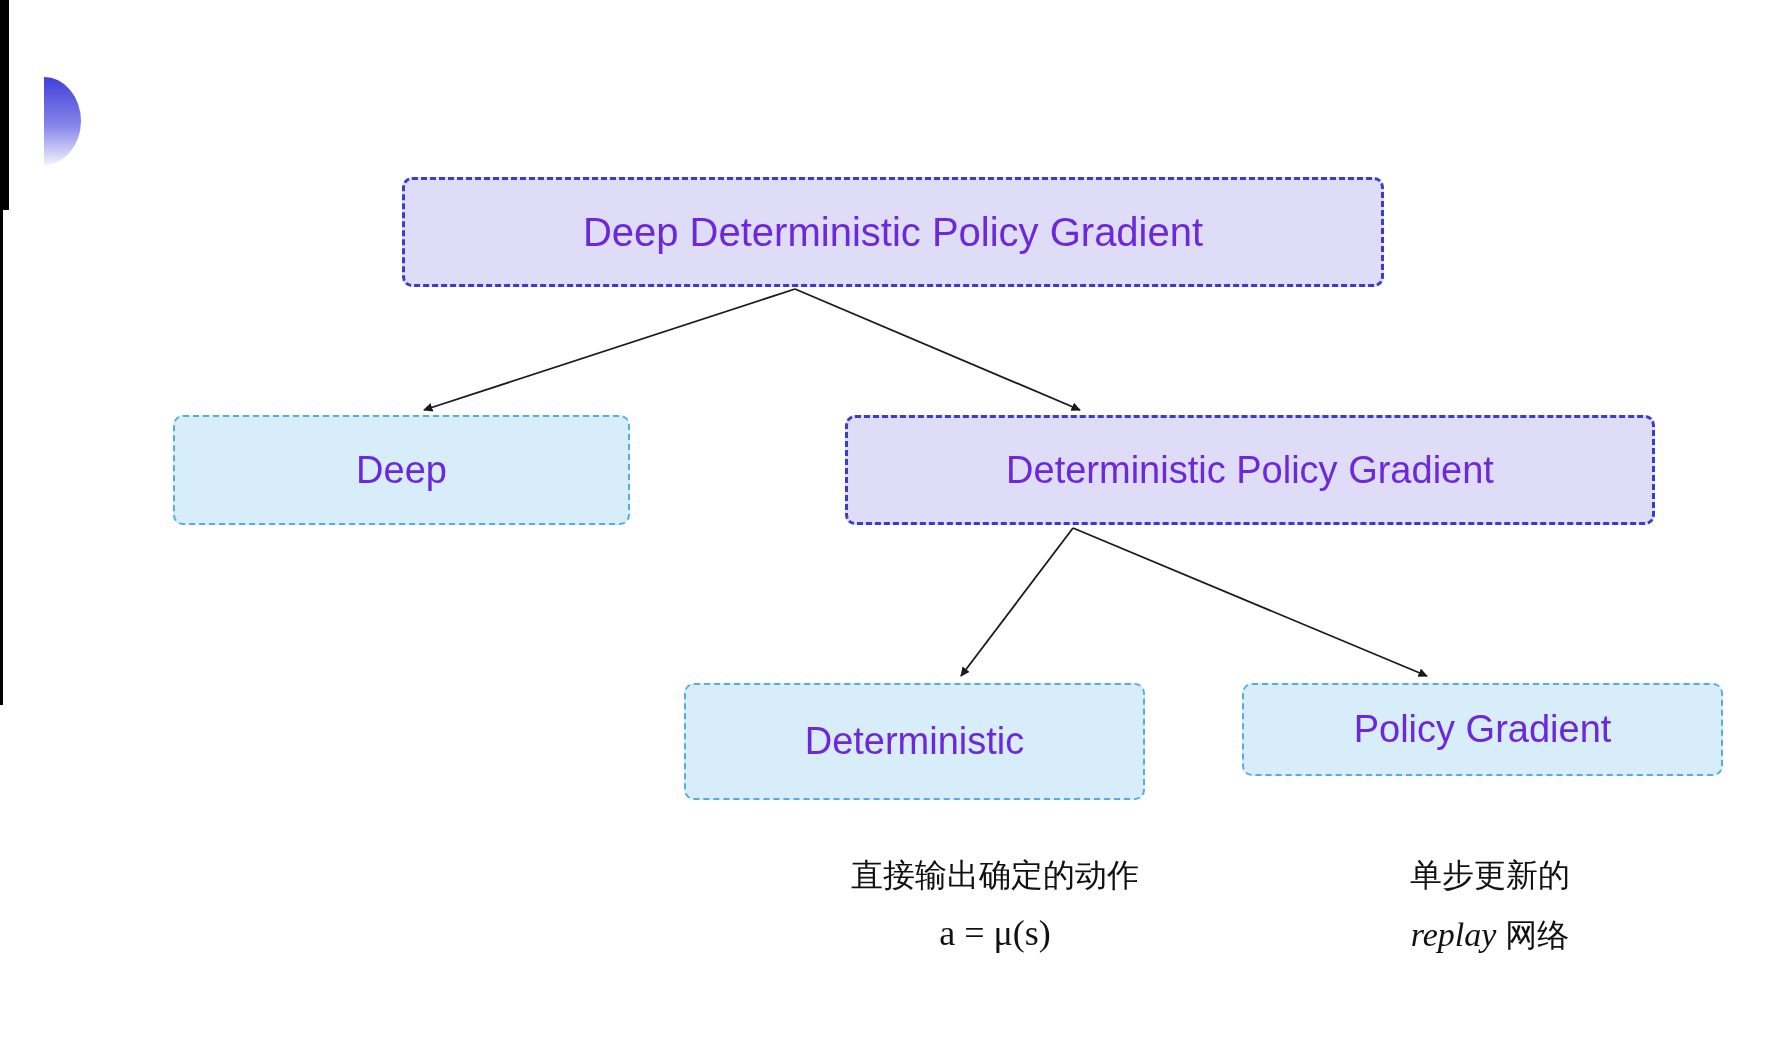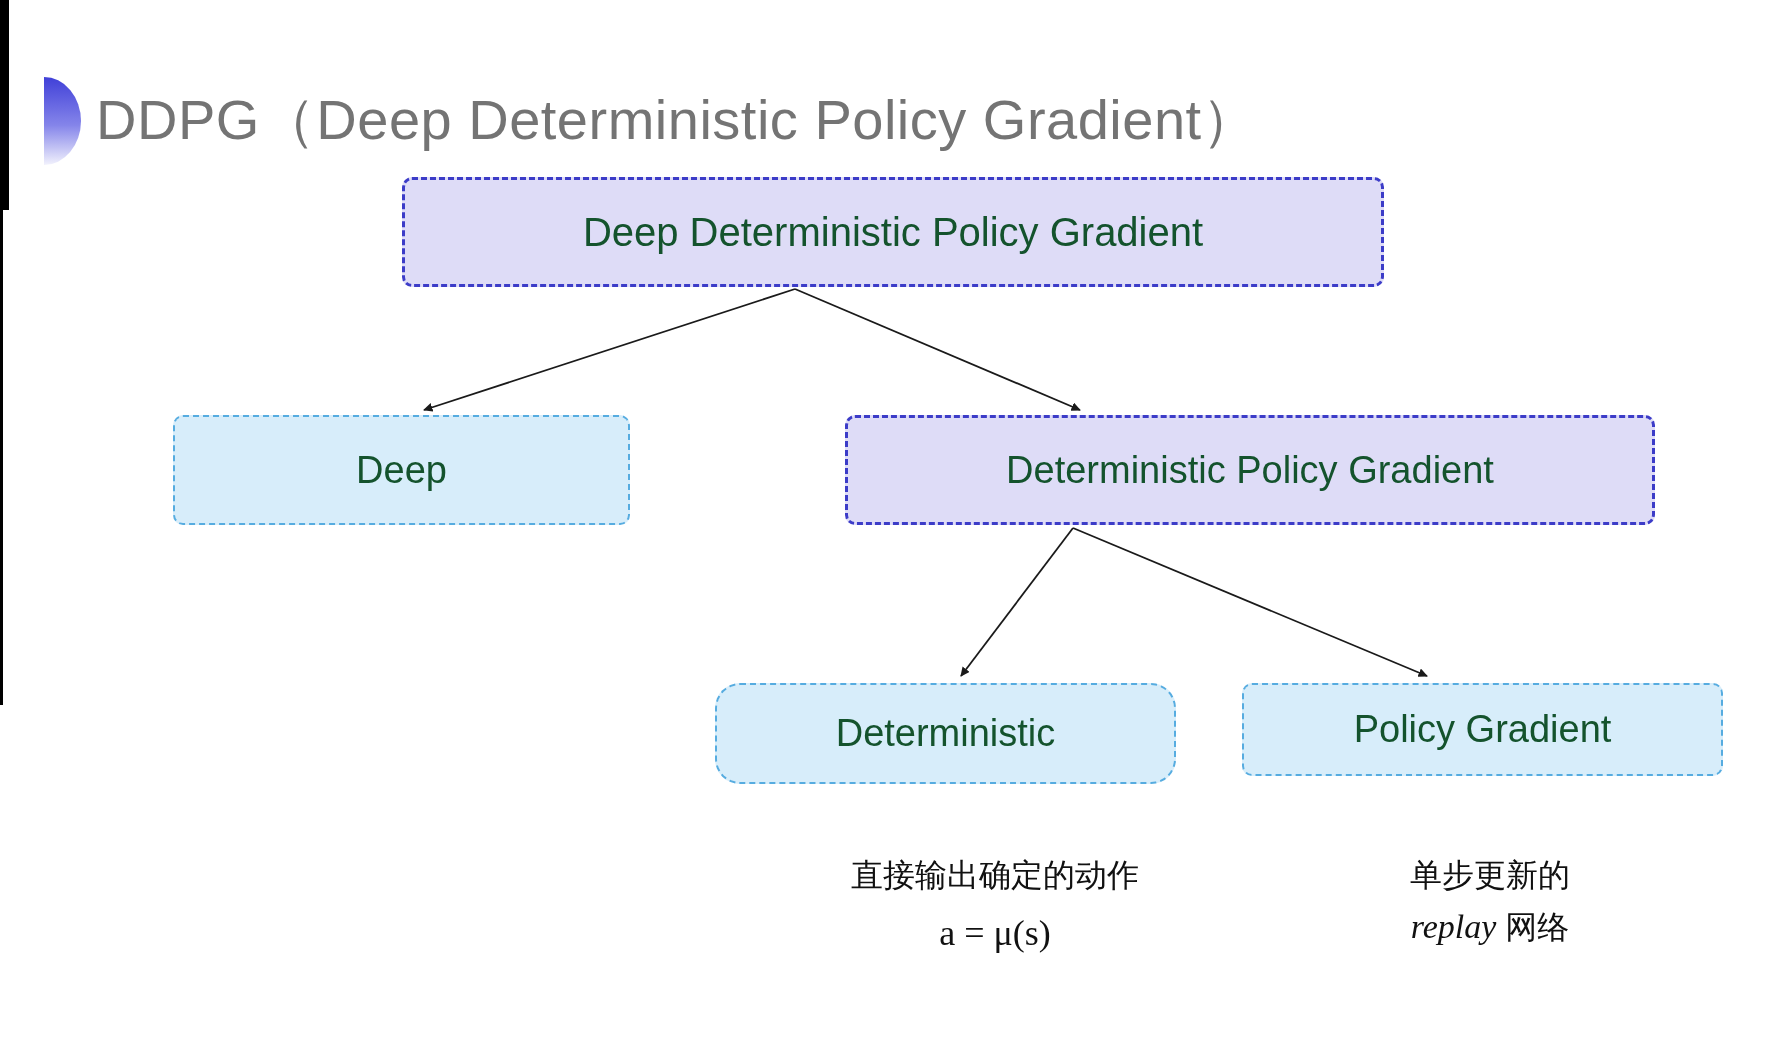--- a/index.html
+++ b/index.html
@@ -32,51 +32,51 @@
     color:var(--title_gray,#747474);
     white-space:nowrap;
     letter-spacing:0.5px;
   }
   
   .node{
     position:absolute;
     display:flex;align-items:center;justify-content:center;
     border-radius:10px;
     font-size:38px;
-    color:#14532d;
+    color:#6d28d9;
     box-sizing:border-box;
   }
   .node.purple{
     background:var(--lavender_fill,#dedcf7);
     border:3px dashed var(--indigo_border,#3c3cc8);
   }
   .node.cyan{
     background:var(--cyan_fill,#d7edfa);
     border:2px dashed var(--cyan_border,#56ace0);
   }
   #node-root{left:402px;top:177px;width:982px;height:110px;font-size:40px;}
   #node-deep{left:173px;top:415px;width:457px;height:110px;}
   #node-dpg{left:845px;top:415px;width:810px;height:110px;}
-  #node-det{left:715px;top:683px;width:461px;height:101px;border-radius:25px;}
+  #node-det{left:684px;top:683px;width:461px;height:117px;}
   #node-pg{left:1242px;top:683px;width:481px;height:93px;}
 
   
   #arrows{position:absolute;left:0;top:0;width:1778px;height:1056px;pointer-events:none;}
 
   
   .ann{
     position:absolute;
     display:flex;flex-direction:column;align-items:center;
     text-align:center;
     font-size:32px;
     color:#111;
   }
   #ann-deep{left:120px;top:834px;width:585px;gap:26px;}
   #ann-det{left:795px;top:854px;width:400px;gap:14px;}
-  #ann-pg{left:1290px;top:854px;width:400px;gap:8px;}
+  #ann-pg{left:1290px;top:854px;width:400px;gap:16px;}
   .ann .pair{white-space:nowrap;}
   .serif-italic{
     font-family:"Liberation Serif","DejaVu Serif",serif;
     font-style:italic;
     font-size:34px;
   }
   .formula{
     font-family:"Liberation Serif","DejaVu Serif",serif;
     font-size:36px;
   }
@@ -84,21 +84,20 @@
 </style>
 </head>
 <body>
 
 <div id="stage">
 
   <div class="edge-bar-thin"></div>
   <div class="edge-bar-thick"></div>
 
   <div class="title-bullet"></div>
-  <div class="page-title">DDPG（Deep Deterministic Policy Gradient）</div>
 
   <svg id="arrows" viewBox="0 0 1778 1056">
     <defs>
       <marker id="ah" markerWidth="11" markerHeight="10" refX="8.5" refY="4.5" orient="auto" markerUnits="userSpaceOnUse">
         <path d="M0,0 L9.5,4.5 L0,9 z" fill="#1a1a1a"></path>
       </marker>
     </defs>
     <line x1="795" y1="289" x2="424" y2="410" stroke="#1a1a1a" stroke-width="1.8" marker-end="url(#ah)"></line>
     <line x1="795" y1="289" x2="1080" y2="410" stroke="#1a1a1a" stroke-width="1.8" marker-end="url(#ah)"></line>
     <line x1="1073" y1="528" x2="961" y2="676" stroke="#1a1a1a" stroke-width="1.8" marker-end="url(#ah)"></line>

